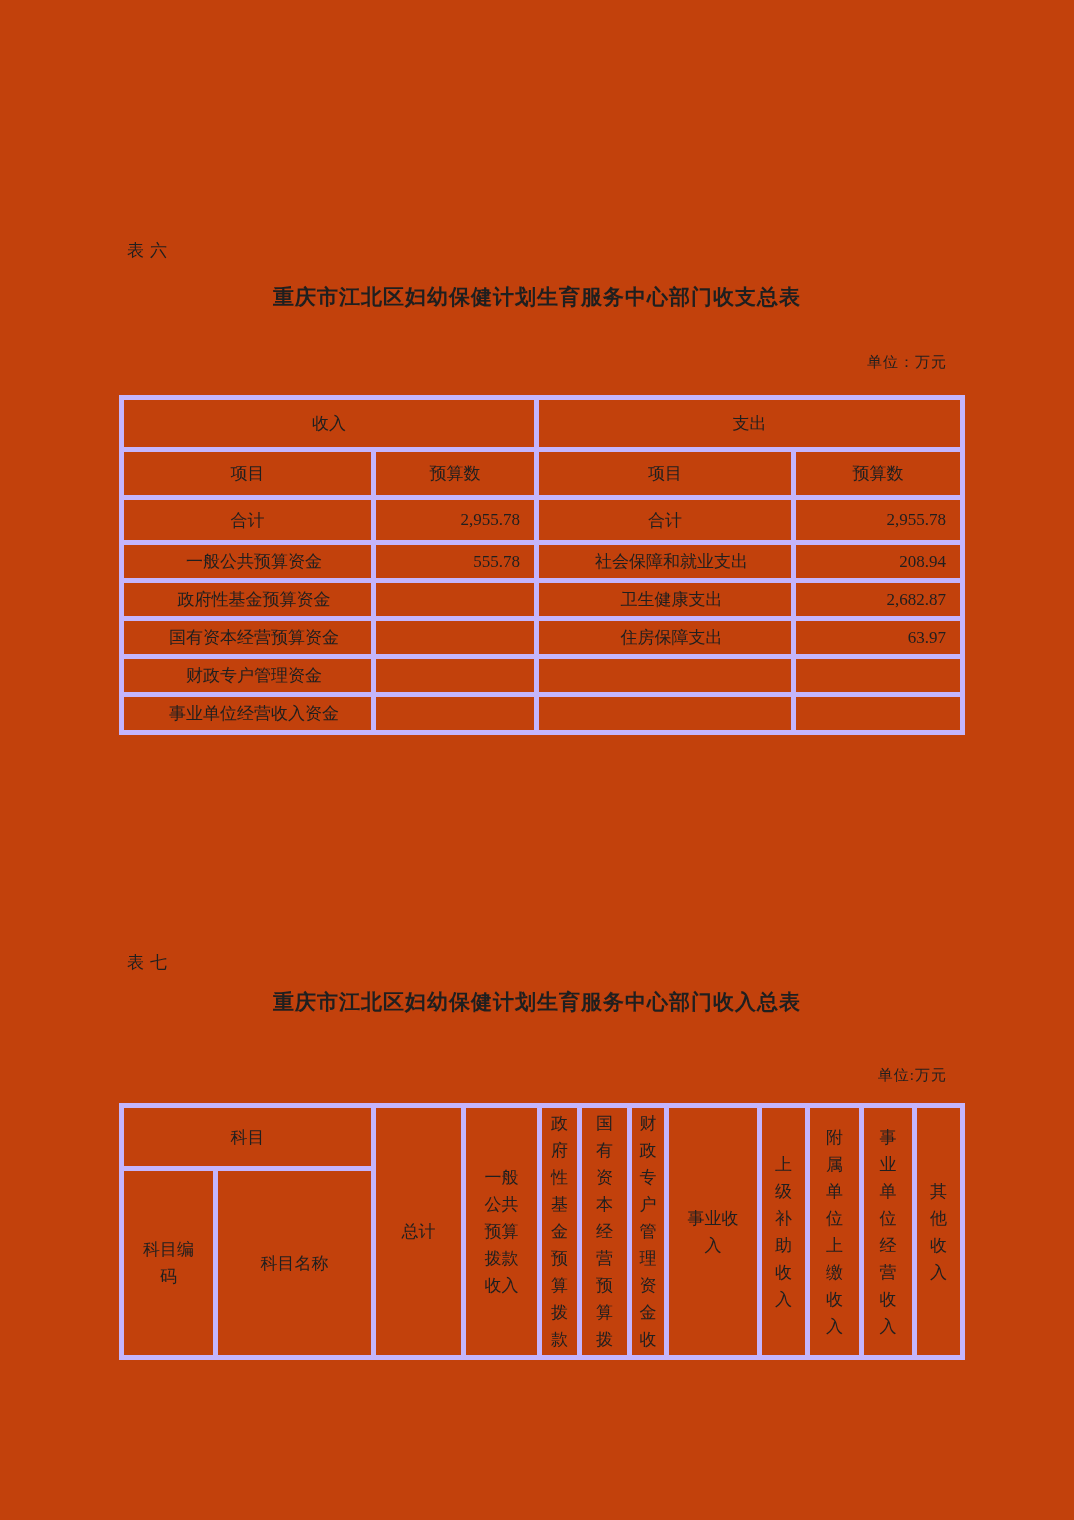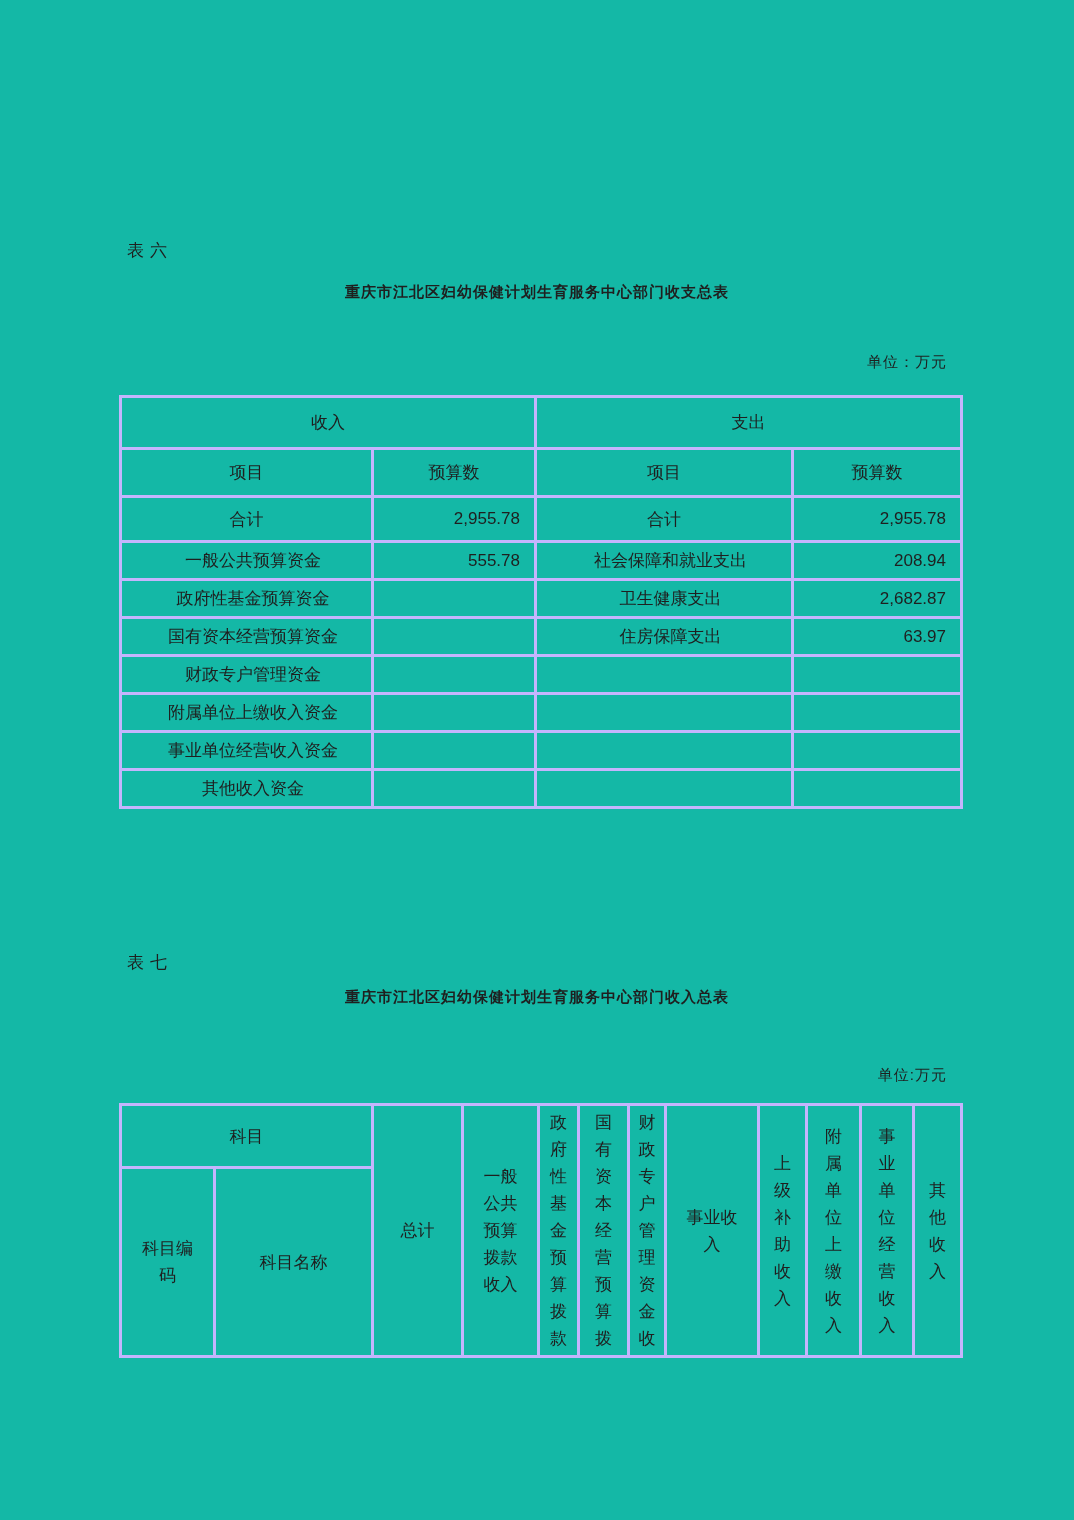--- a/index.html
+++ b/index.html
@@ -1,52 +1,52 @@
 <!DOCTYPE html>
 <html><head>
 <meta charset="utf-8">
 <style>
   * { margin:0; padding:0; box-sizing:border-box; }
   html,body { background:#ffffff; }
   .page {
     position:relative;
     width:1074px;
     height:1520px;
-    background:#14b8a6;
-    font-family:Liberation Sans, sans-serif;
+    background:#c2410c;
+    font-family:Liberation Serif, serif;
     color:#1f1f1f;
     overflow:hidden;
   }
   .tlabel {
     position:absolute;
     left:127px;
     font-size:17px;
     letter-spacing:6px;
   }
   .title {
     position:absolute;
     left:0; width:100%;
     text-align:center;
-    font-size:15px;
+    font-size:21px;
     font-weight:bold;
     letter-spacing:1px;
   }
   .unit {
     position:absolute;
     right:127px;
     font-size:15px;
     letter-spacing:1px;
   }
   table {
     position:absolute;
     border-collapse:collapse;
     table-layout:fixed;
   }
   td {
-    border:3px solid #c4b5fd;
+    border:5px solid #c4b5fd;
     font-size:17px;
     overflow:hidden;
     vertical-align:middle;
   }
   
   .t6 { left:119px; top:395px; width:841px; }
   .t6 .hr1 td { height:52px; }
   .t6 .hr2 td { height:48px; }
   .t6 .rt  td { height:45px; }
   .t6 .rd  td { height:38px; }
@@ -119,33 +119,21 @@
       <td class="l">住房保障支出</td>
       <td class="r">63.97</td>
     </tr>
     <tr class="rd">
       <td class="l">财政专户管理资金</td>
       <td class="r"></td>
       <td class="l"></td>
       <td class="r"></td>
     </tr>
     <tr class="rd">
-      <td class="l">附属单位上缴收入资金</td>
-      <td class="r"></td>
-      <td class="l"></td>
-      <td class="r"></td>
-    </tr>
-    <tr class="rd">
       <td class="l">事业单位经营收入资金</td>
-      <td class="r"></td>
-      <td class="l"></td>
-      <td class="r"></td>
-    </tr>
-    <tr class="rd">
-      <td class="l">其他收入资金</td>
       <td class="r"></td>
       <td class="l"></td>
       <td class="r"></td>
     </tr>
   </tbody>
     </table>
 
   <div class="tlabel" style="top:951px;">表七</div>
   <div class="title" style="top:988px;">重庆市江北区妇幼保健计划生育服务中心部门收入总表</div>
   <div class="unit" style="top:1066px;">单位:万元</div>

